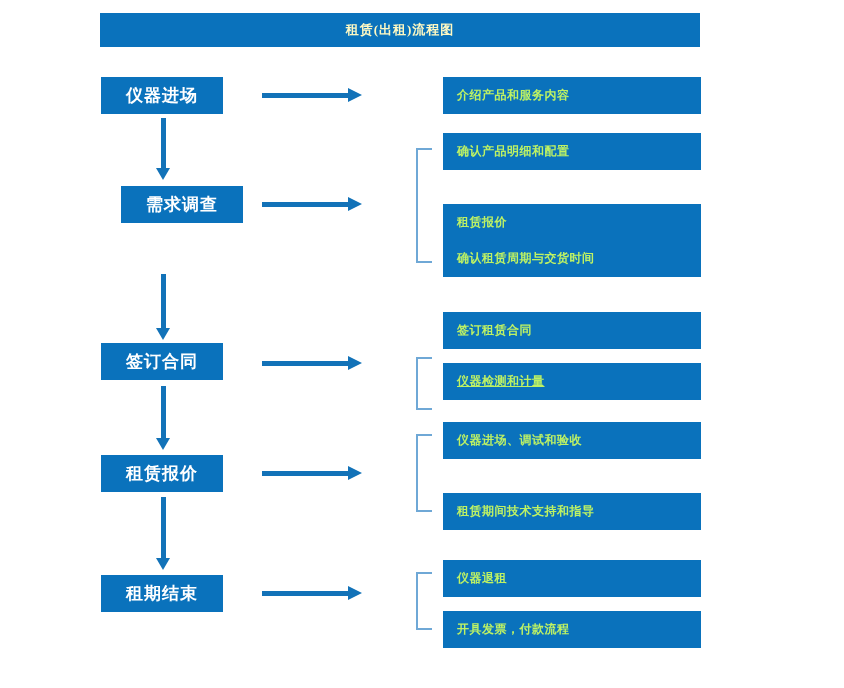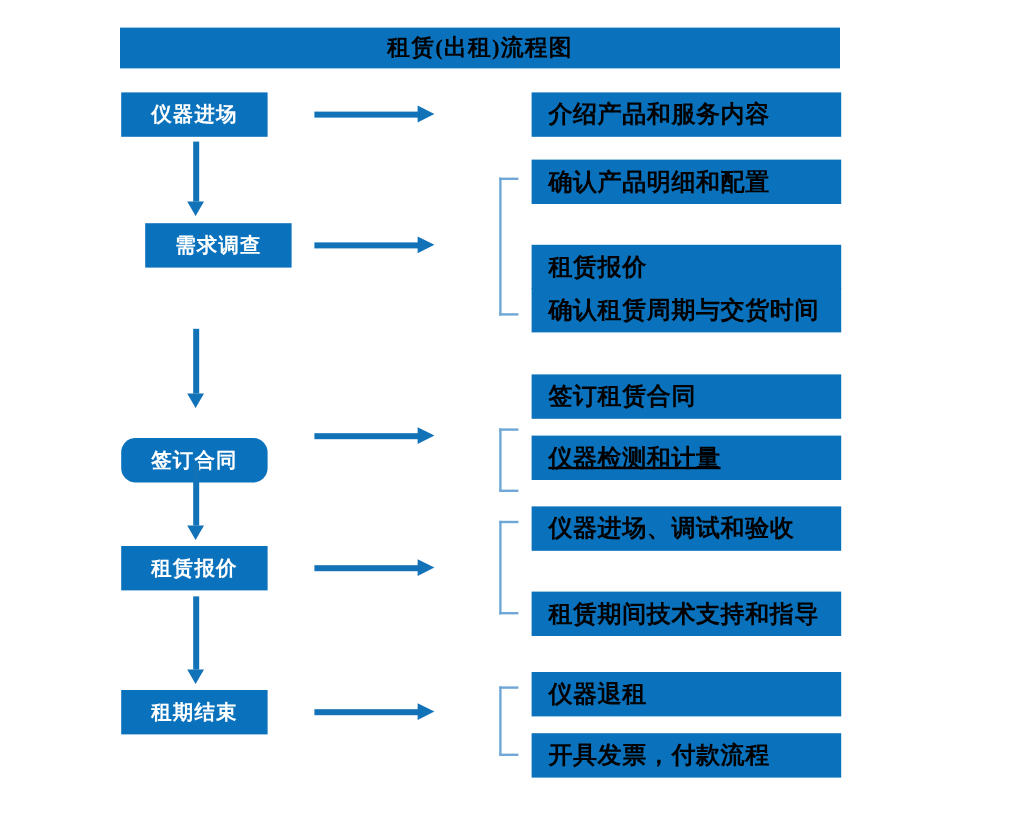--- a/index.html
+++ b/index.html
@@ -7,46 +7,46 @@
     width:844px;height:688px;
     background:#ffffff;
     font-family:"Liberation Serif","DejaVu Serif",serif;
     overflow:hidden;
     position:relative;
   }
   #stage{position:absolute;left:0;top:0;width:844px;height:688px;}
 
   .title-bar{
     position:absolute;
-    left:100px;top:23px;width:600px;height:34px;
+    left:100px;top:13px;width:600px;height:34px;
     background:#0A72BC;
-    color:#000000;
-    font-size:19px;
+    color:#fef9c3;
+    font-size:13px;
     font-weight:bold;
     display:flex;align-items:center;justify-content:center;
     letter-spacing:1px;
   }
 
   .stage-box{
     position:absolute;
     left:101px;width:122px;height:37px;
     background:#0A72BC;
     color:#ffffff;
     font-size:17px;
     font-weight:bold;
     display:flex;align-items:center;justify-content:center;
     letter-spacing:1px;
   }
 
   .detail-box{
     position:absolute;
     left:443px;width:258px;height:37px;
     background:#0A72BC;
-    color:#000000;
-    font-size:20px;
+    color:#bef264;
+    font-size:12px;
     font-weight:bold;
     display:flex;align-items:center;
     padding-left:14px;
     box-sizing:border-box;
     letter-spacing:0.5px;
   }
 
   
   .h-arrow{
     position:absolute;
@@ -95,21 +95,21 @@
 <body>
 
 <div id="stage">
 
   <div class="title-bar">租赁(出租)流程图</div>
 
   <div class="stage-box" style="top:77px;">仪器进场</div>
 
   <div class="stage-box" style="top:186px;margin-left:20px;">需求调查</div>
 
-  <div class="stage-box" style="top:365px;border-radius:12px;">签订合同</div>
+  <div class="stage-box" style="top:343px;">签订合同</div>
 
   <div class="stage-box" style="top:455px;">租赁报价</div>
 
   <div class="stage-box" style="top:575px;">租期结束</div>
 
   <div class="v-arrow" style="top:118px;height:62px;">
     <div class="shaft" style="height:50px;"></div>
     <div class="head" style="top:50px;"></div>
   </div>
 

